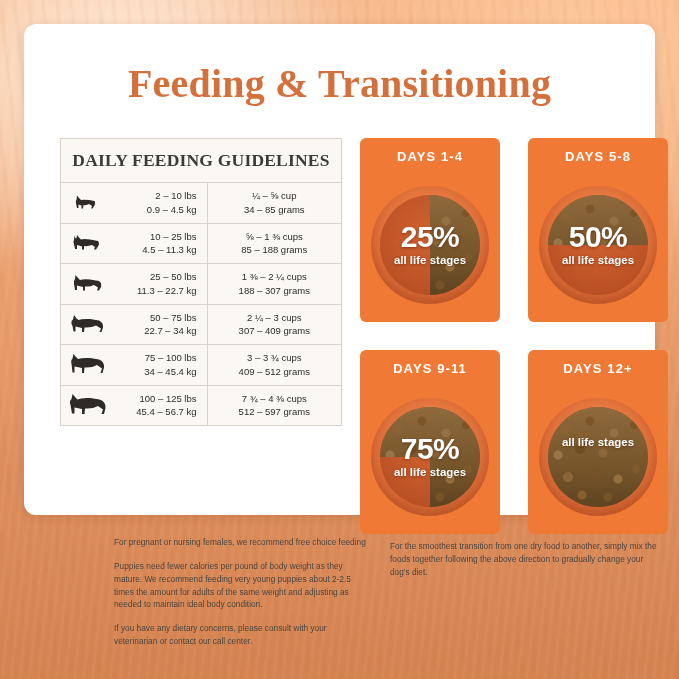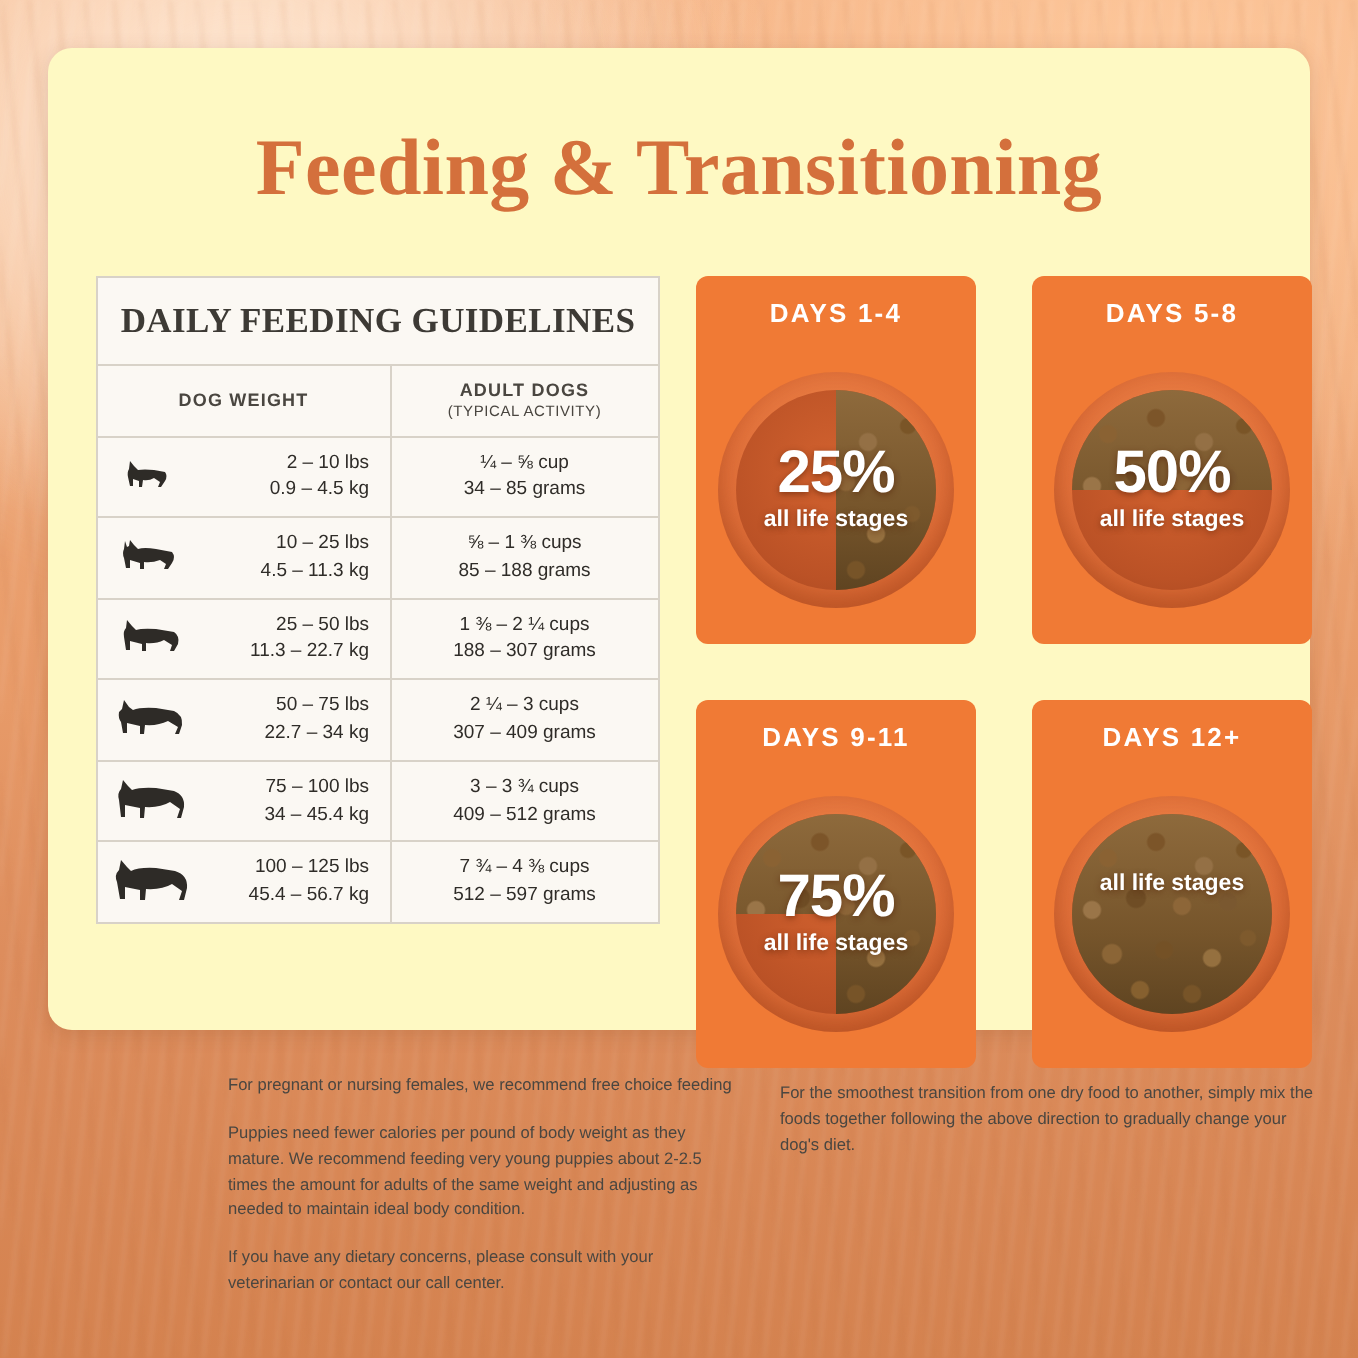--- a/index.html
+++ b/index.html
@@ -31,42 +31,42 @@
     position:absolute; left:-10%; top:-12%; width:70%; height:55%;
     background: radial-gradient(circle at 40% 40%, rgba(255,240,225,.75), rgba(255,240,225,0) 65%);
     filter: blur(12px);
   }
 
   
   #card {
     position: absolute;
     left: 24px; top: 24px;
     width: 631px; height: 491px;
-    background: #fef9c3;
+    background: #ffffff;
     border-radius: 12px;
     box-shadow: 0 2px 10px rgba(120,60,30,.18);
     padding: 0;
   }
 
   h1.title {
     margin: 36px 0 0 0;
     text-align: center;
     font-family: "Liberation Serif", serif;
     font-weight: bold;
     font-size: 40px;
     letter-spacing: .2px;
     color: #d4703c;
   }
 
   
   .cols {
     position: absolute;
     top: 114px; left: 0; right: 0;
     display: flex;
-    padding: 0 24px;
+    padding: 0 36px;
   }
   .left-col { width: 300px; }
   .right-col { width: 307px; margin-left: 18px; }
 
   
   table.feeding {
     width: 282px;
     border-collapse: collapse;
     background: #fbf8f3;
     border: 1px solid #cfc9bf;
@@ -244,29 +244,20 @@
   <h1 class="title">Feeding &amp; Transitioning</h1>
 
   <div class="cols">
 
     <div class="left-col">
       <table class="feeding">
         <tbody>
             <tr>
           <td class="tbl-title" colspan="2">DAILY FEEDING GUIDELINES</td>
         </tr>
-        <tr>
-          <th class="hdr">
-            <span>DOG WEIGHT</span>
-          </th>
-          <th class="hdr">
-            <span>ADULT DOGS</span>
-            <span class="sub">(TYPICAL ACTIVITY)</span>
-          </th>
-        </tr>
 
         <tr>
           <td class="dog-cell">
             <div class="dogrow">
               <span class="dog-ico">
                 <svg width="26" height="16" viewBox="0 0 52 32">
                       <path d="M10 6 L6 1 L5 9 Q3 12 4 17 L6 26 L9 26 L9 19 L15 21 L15 27 L18 27 L19 20 Q25 21 30 18 L36 22 L34 27 L37 27 L41 21 Q44 16 41 12 L30 10 Q20 9 14 10 Z"></path>
                     </svg>
               </span>
               <span class="wt">

